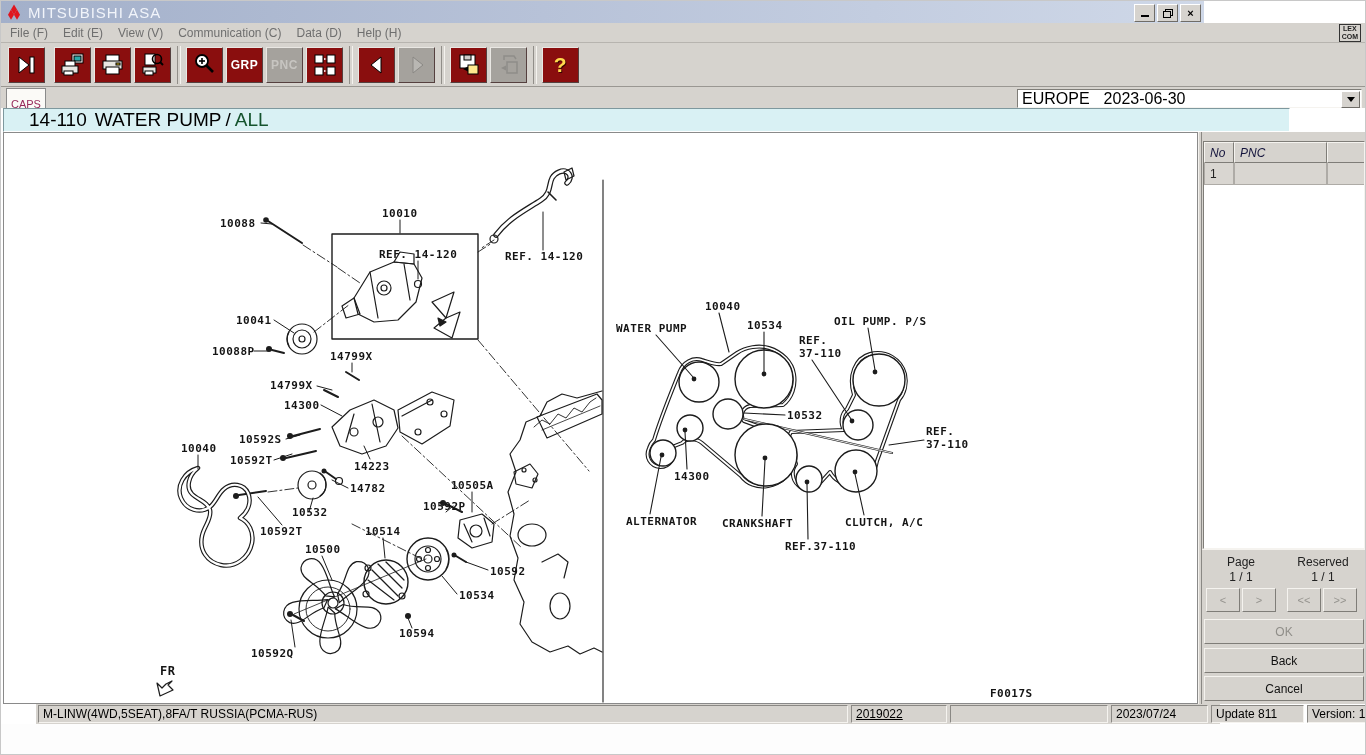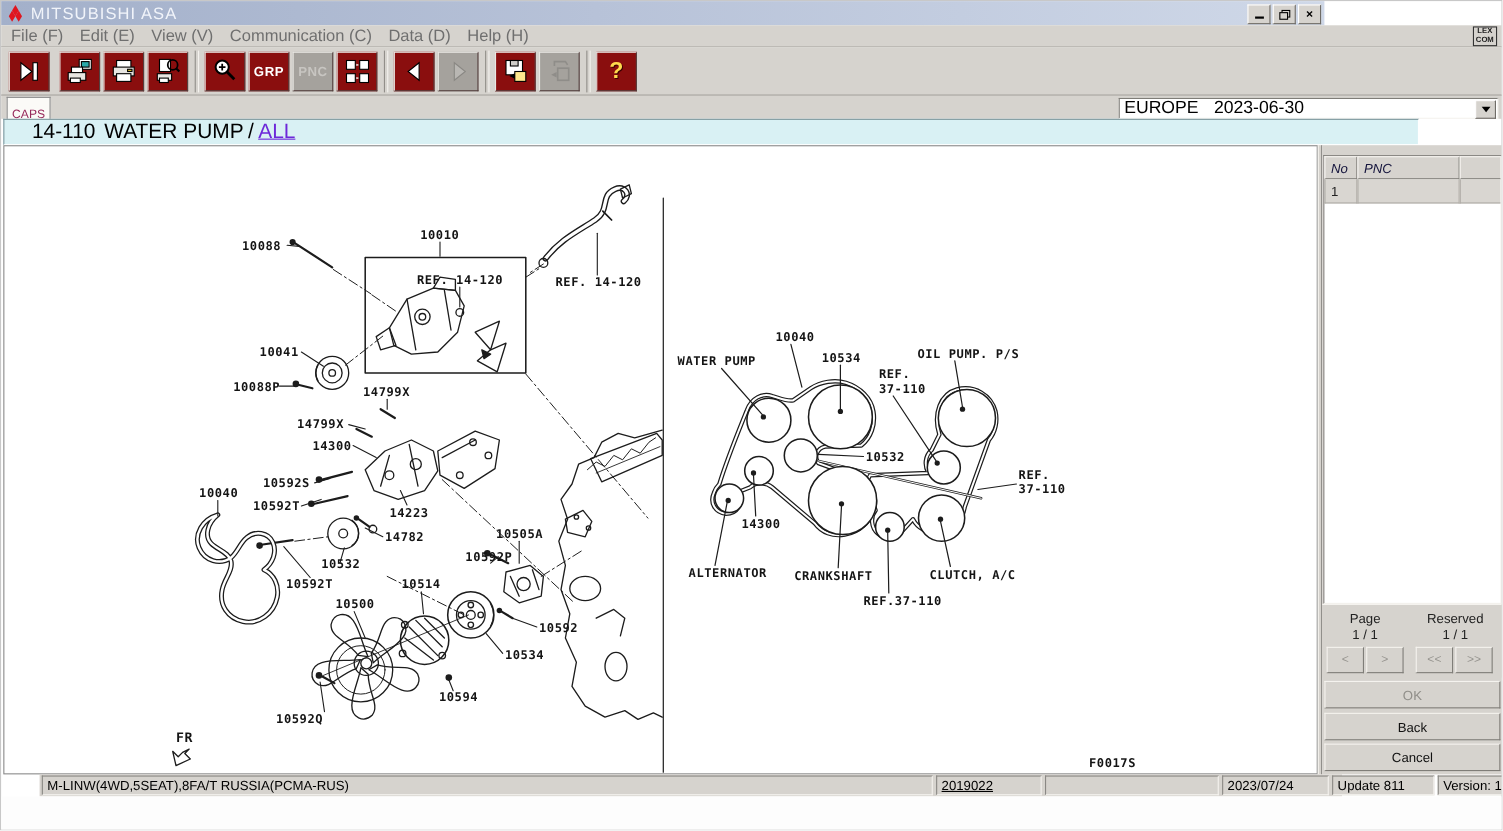--- a/index.html
+++ b/index.html
@@ -17,21 +17,21 @@
     border-color:#fff #6f6c67 #6f6c67 #fff;display:flex;align-items:center;justify-content:center;
     font-size:11px;font-weight:bold;color:#000;line-height:1;}
   .glyph-min{width:8px;height:7px;border-bottom:2px solid #000;margin-top:-2px;}
   .glyph-restore{position:relative;width:9px;height:8px;}
   .glyph-restore:before{content:"";position:absolute;left:2px;top:0;width:6px;height:5px;border:1px solid #000;}
   .glyph-restore:after{content:"";position:absolute;left:0;top:2px;width:6px;height:5px;border:1px solid #000;background:#d6d3ce;}
   
   .menubar{position:absolute;left:0;top:22px;width:1366px;height:20px;background:#d6d3ce;
     display:flex;align-items:center;gap:15px;padding-left:9px;box-sizing:border-box;
     border-bottom:1px solid #b7b4af;}
-  .menu-item{color:#6f6f6f;font-size:15px;}
+  .menu-item{color:#6f6f6f;font-size:12px;}
   .lexcom{position:absolute;right:6px;top:1px;border:1px solid #333;padding:0 2px;
     font-size:7px;font-weight:bold;line-height:8px;text-align:center;color:#222;background:transparent;}
   
   .toolbar{position:absolute;left:0;top:42px;width:1366px;height:44px;background:#d6d3ce;
     display:flex;align-items:center;padding-left:7px;box-sizing:border-box;
     border-bottom:1px solid #9a9792;}
   .tbtn{width:37px;height:36px;background:#8a0e0e;border:1px solid;border-color:#e9e7e3 #55403f #55403f #e9e7e3;
     display:flex;align-items:center;justify-content:center;margin-right:3px;box-sizing:border-box;
     color:#fff;font-weight:bold;font-size:12px;letter-spacing:.5px;padding:0;}
   .tbtn.disabled{background:#a5a29d;color:#c7c5c1;}
@@ -46,21 +46,21 @@
   .combo{position:absolute;left:1016px;top:2px;width:345px;height:19px;background:#fff;
     border:1px solid;border-color:#7f7d78 #f5f3ef #f5f3ef #7f7d78;display:flex;align-items:center;box-sizing:border-box;}
   .combo-text{padding-left:4px;font-size:16px;color:#000;display:flex;gap:14px;}
   .combo-arrow{position:absolute;right:1px;top:1px;width:17px;height:15px;background:#d6d3ce;
     border:1px solid;border-color:#fff #6f6c67 #6f6c67 #fff;display:flex;align-items:center;justify-content:center;}
   .combo-arrow:before{content:"";border:4px solid transparent;border-top:5px solid #000;margin-top:4px;}
   
   .cyanbar{position:absolute;left:2px;top:107px;width:1287px;height:24px;background:#d9f1f4;
     border:1px solid;border-color:#7e989e #fff #fff #7e989e;box-sizing:border-box;
     display:flex;align-items:center;font-size:19px;color:#000;padding-left:25px;gap:8px;}
-  .cyanbar .red{color:#6d28d9;text-decoration:underline;}
+  .cyanbar .red{color:#14532d;}
   
   .diagram{position:absolute;left:2px;top:131px;width:1195px;height:572px;background:#fff;
     border:1px solid #8a8a8a;box-sizing:border-box;}
   .diagram svg{display:block;}
   .plabel{font-family:"DejaVu Sans Mono",monospace;font-weight:bold;font-size:11px;letter-spacing:.5px;fill:#141414;}
   .plabel.big{font-size:12px;}
   
   .splitter{position:absolute;left:1197px;top:131px;width:4px;height:572px;background:#d6d3ce;
     border-left:1px solid #f4f2ee;border-right:1px solid #8a8884;box-sizing:border-box;}
   .side{position:absolute;left:1201px;top:131px;width:165px;height:572px;background:#d6d3ce;}

